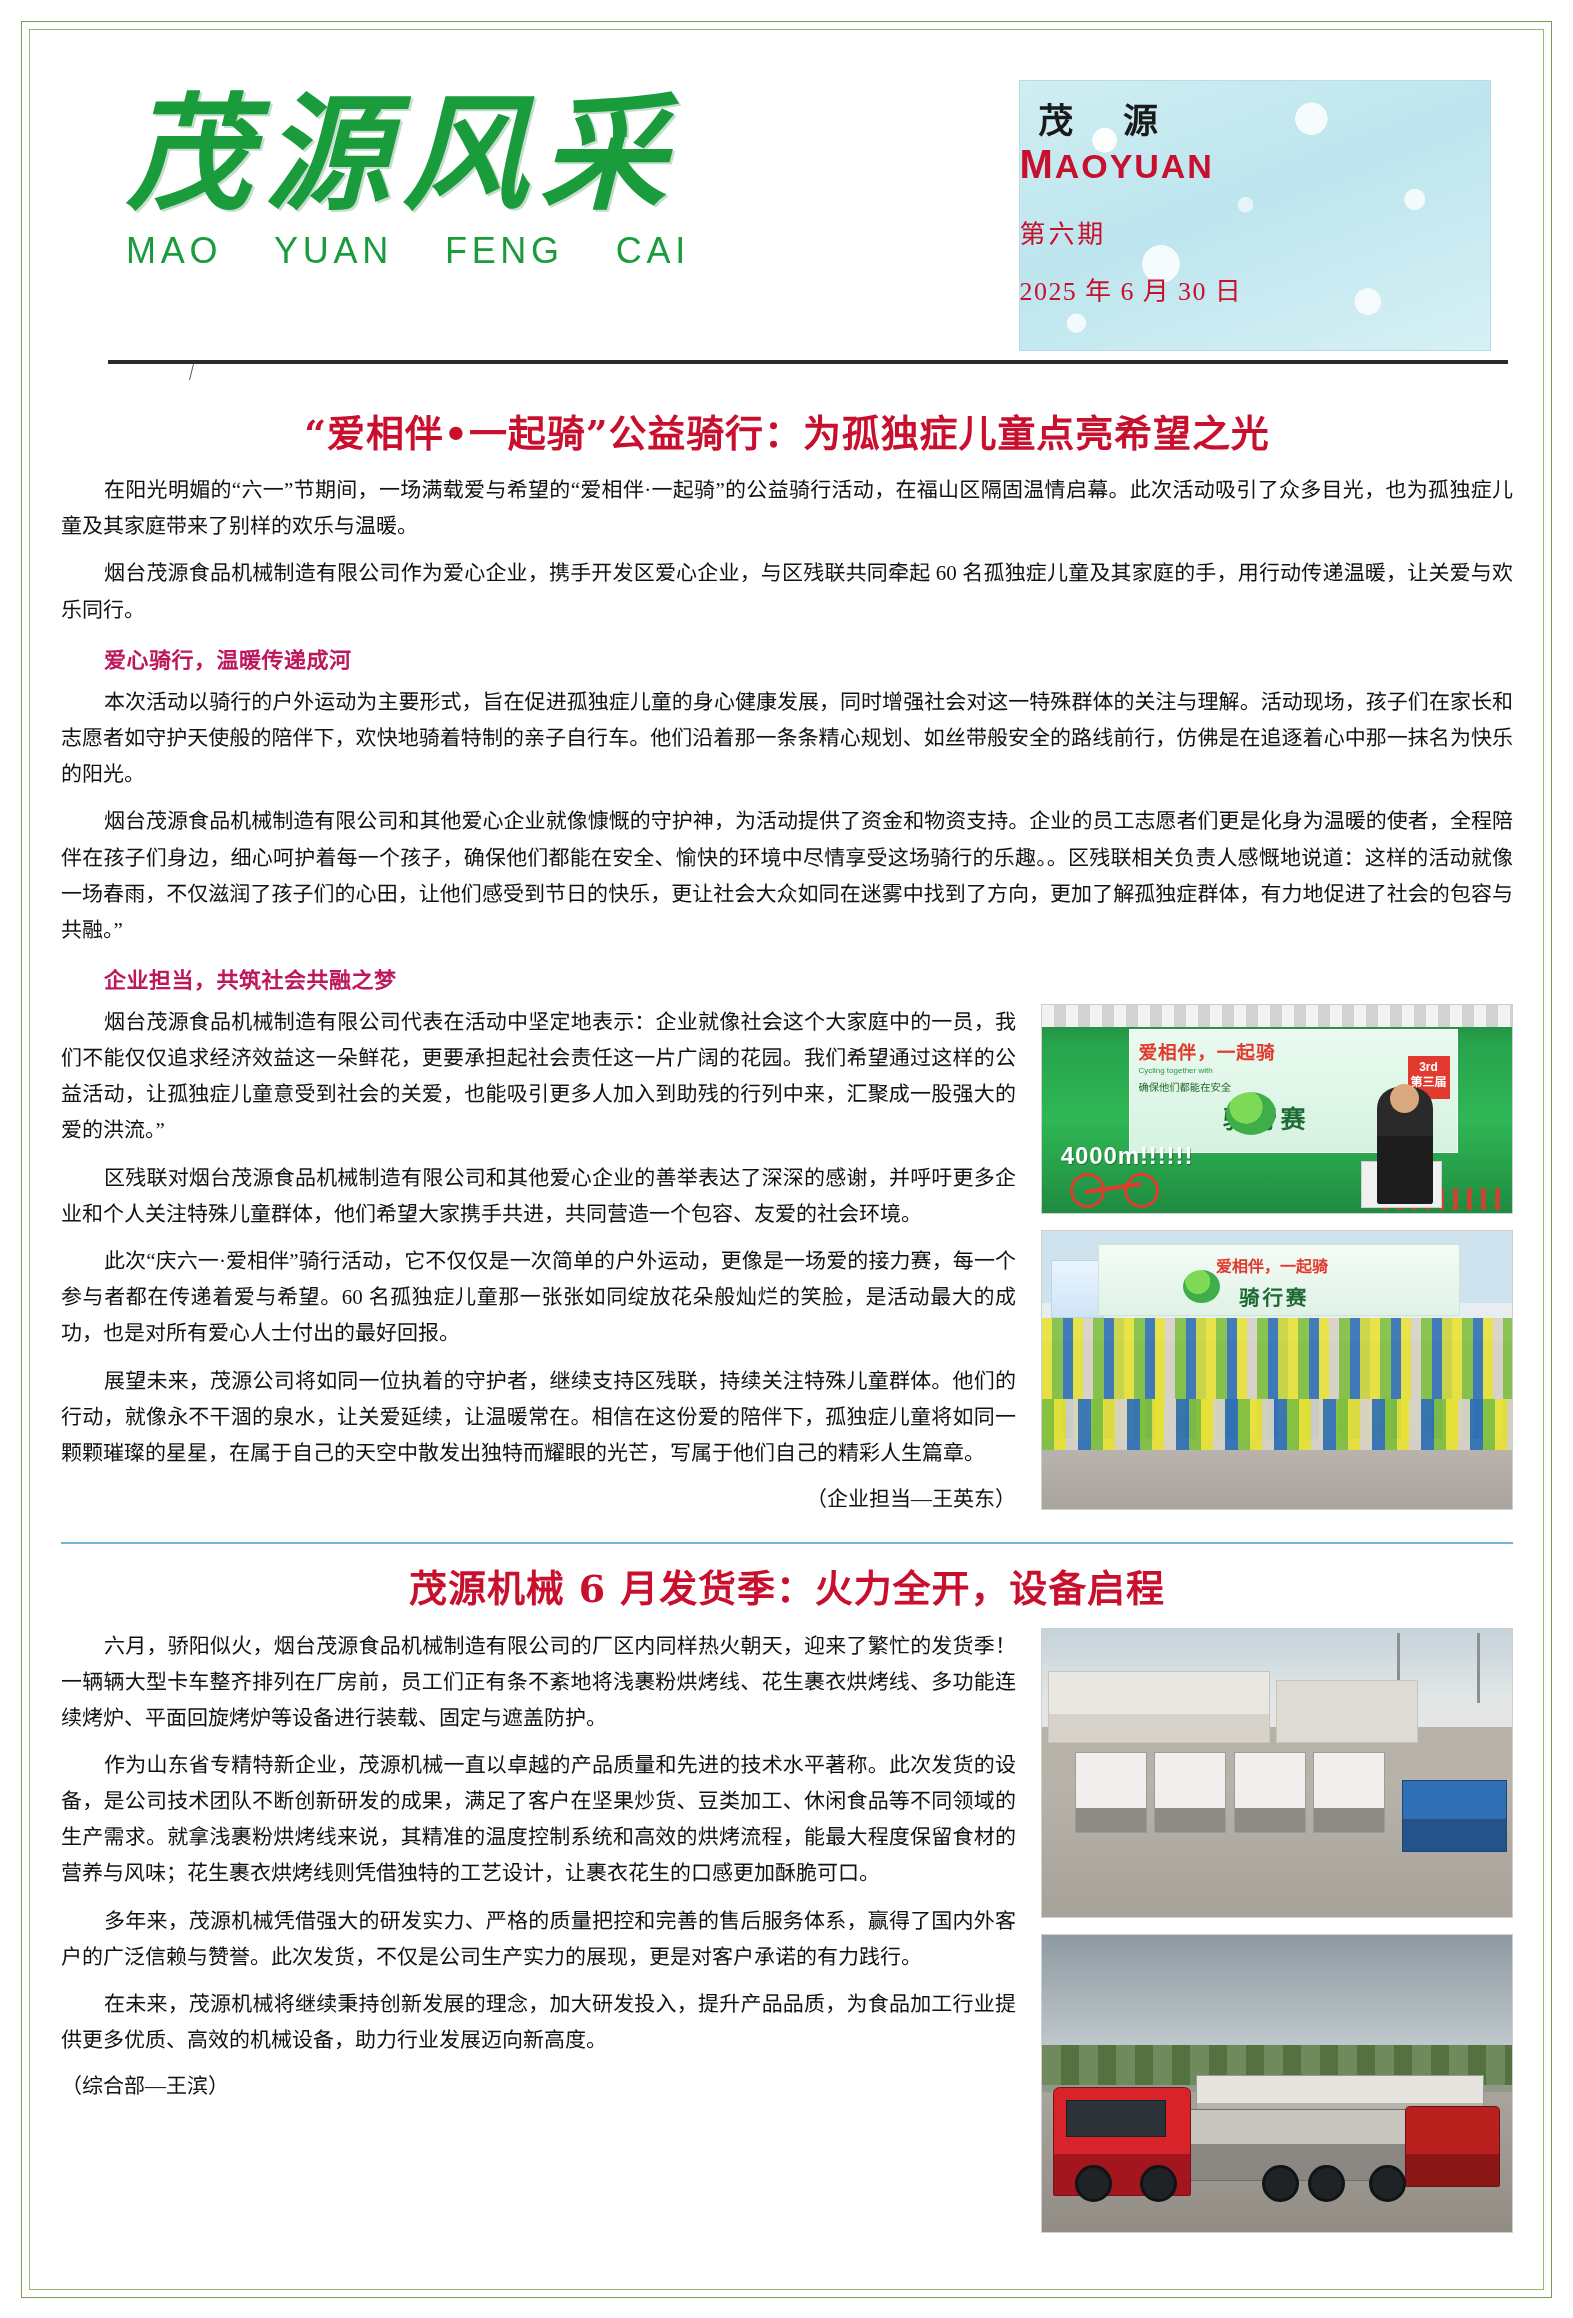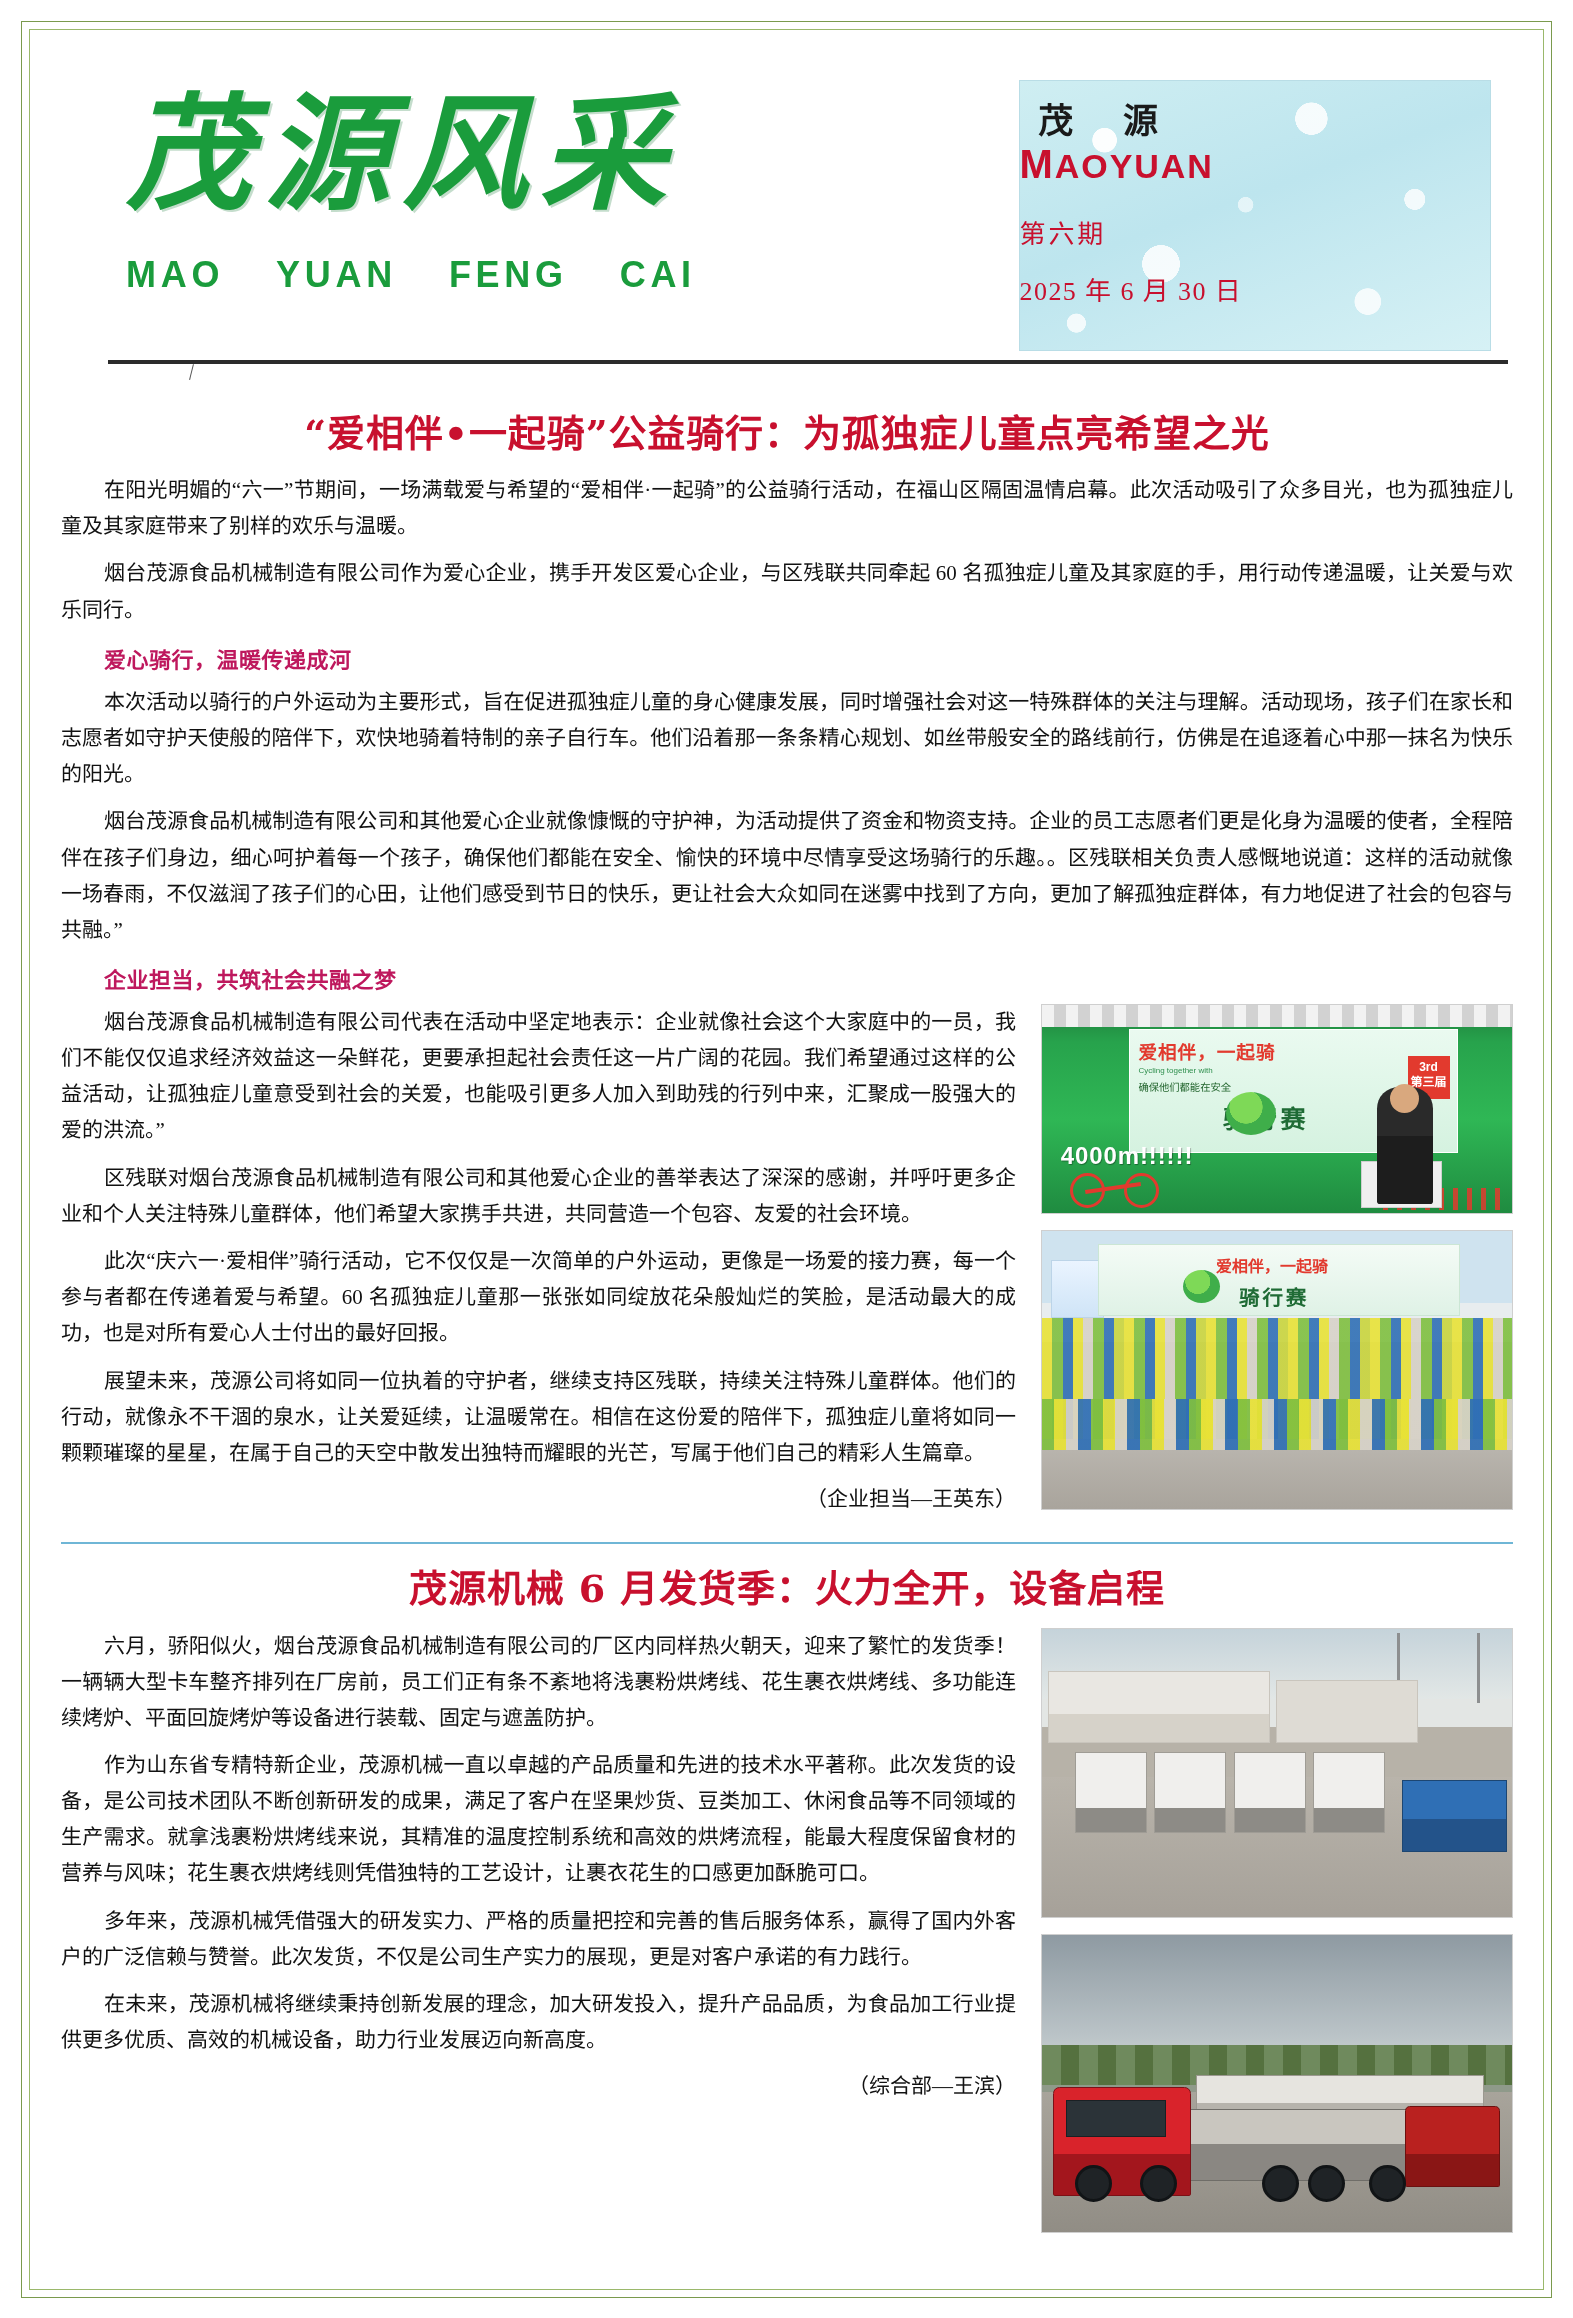--- a/index.html
+++ b/index.html
@@ -61,24 +61,24 @@
     font-size: 126px;
     font-weight: bold;
     font-style: italic;
     color: #1a9c3c;
     letter-spacing: 12px;
     line-height: 1.12;
     white-space: nowrap;
     text-shadow: 2.3px 2.3px 0 rgba(20,120,50,0.25);
   }
   .masthead-en {
-    margin-top: 28px;
+    margin-top: 4px;
     font-family: "Liberation Sans", sans-serif;
     font-size: 36px;
-    font-weight: bold;
+    font-weight: normal;
     color: #1a9c3c;
     letter-spacing: 4.7px;
     white-space: nowrap;
   }
   .masthead-en span { margin-right: 52px; }
 
   .issue-box {
     position: absolute;
     right: 22.4px;
     top: 18.7px;
@@ -183,21 +183,21 @@
     letter-spacing: 0.5px;
   }
   .signature {
     font-family: "Liberation Serif", serif;
     font-size: 21px;
     color: #111;
     text-align: right;
     margin-top: 4.7px;
     padding-right: 4.7px;
   }
-  .signature.center { text-align: right; padding-right: 16px; }
+  .signature.center { text-align: left; padding-right: 16px; }
 
   .photo-col {
     float: right;
     width: 472px;
     margin-left: 25px;
   }
   .photo {
     width: 472px;
     margin-bottom: 16px;
     border: 0.5px solid #cfcfcf;

